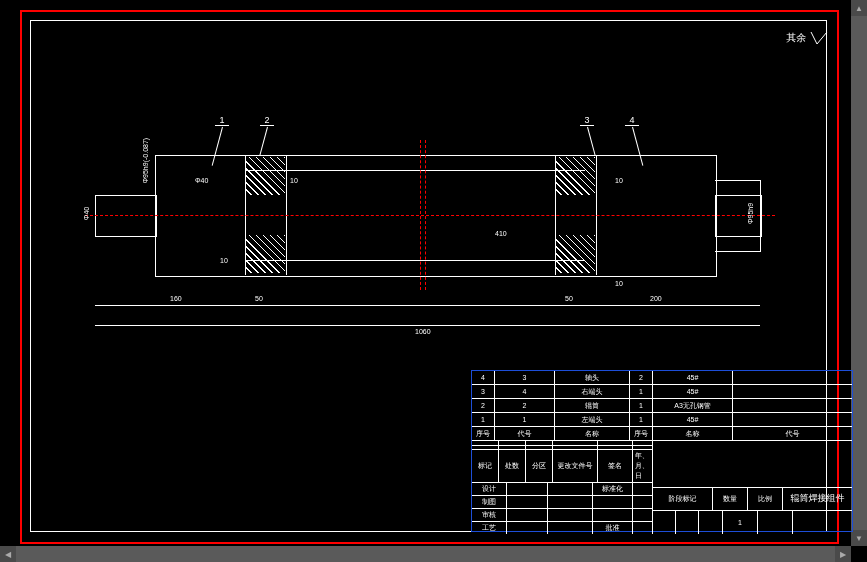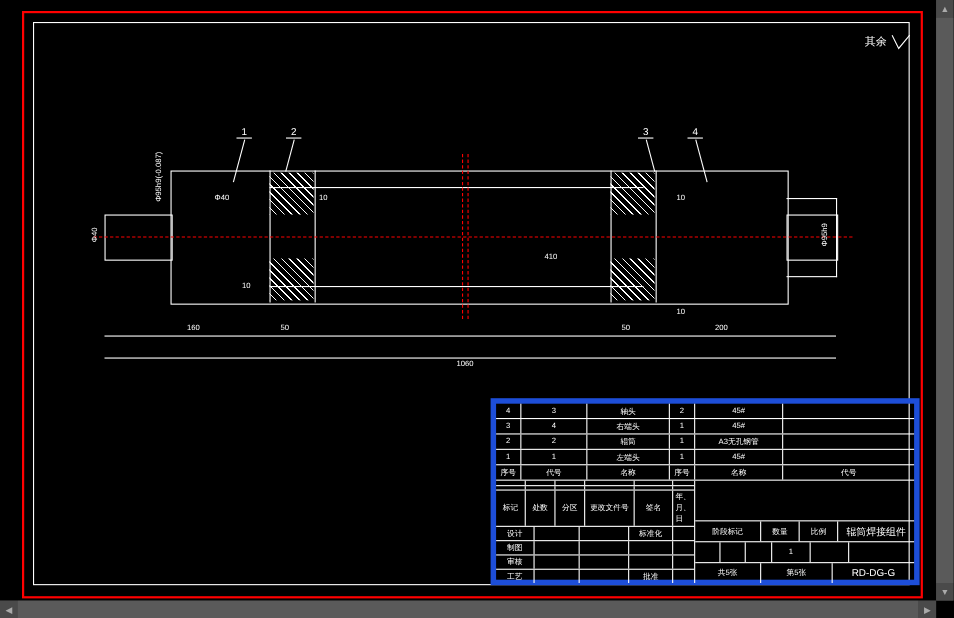--- a/index.html
+++ b/index.html
@@ -14,21 +14,21 @@
 .marker{position:absolute;right:38px;top:30px;color:#fff;font-size:10px}
 .marker svg{vertical-align:middle}
 .drawing{position:absolute;left:95px;top:85px;width:665px;height:270px}
 .callout{position:absolute;font-size:9px;color:#fff;text-align:center}
 .callout .num{border-bottom:1px solid #fff;width:14px;display:inline-block}
 .outline{position:absolute;border:1px solid #fff}
 .centerline-v{position:absolute;width:0;border-left:1px dashed #f00}
 .centerline-h{position:absolute;height:0;border-top:1px dashed #f00}
 .hatch{position:absolute;background:repeating-linear-gradient(45deg,transparent,transparent 4px,#fff 4px,#fff 5px)}
 .dim{position:absolute;color:#fff;font-size:7px}
-.titleblock{position:absolute;right:31px;bottom:30px;width:380px;height:160px;border:5px solid #1d4ed8;font-size:7px;color:#fff}
+.titleblock{position:absolute;right:14px;bottom:30px;width:380px;height:160px;border:1px solid #1d4ed8;font-size:7px;color:#fff}
 .tb-row{display:flex;border-bottom:1px solid #fff;height:13px}
 .tb-cell{border-right:1px solid #fff;padding:1px 2px;display:flex;align-items:center;justify-content:center;overflow:hidden}
 .tb-lower{display:flex;height:93px}
 .tb-left{width:180px;border-right:1px solid #fff;display:flex;flex-direction:column}
 .tb-right{flex:1;display:flex;flex-direction:column}
 .tb-lrow{display:flex;flex:1;border-bottom:1px solid #fff}
 .tb-lrow:last-child{border-bottom:none}
 .no-rb{border-right:none}
 .weld{position:absolute;font-size:7px;color:#fff}
 </style>
@@ -217,22 +217,17 @@
           <div class="tb-cell no-rb" style="flex:1;font-size:9px">辊筒焊接组件</div>
         </div>
         <div class="tb-lrow">
           <div class="tb-cell" style="width:18px"></div>
           <div class="tb-cell" style="width:18px"></div>
           <div class="tb-cell" style="width:19px"></div>
           <div class="tb-cell" style="width:30px">1</div>
           <div class="tb-cell" style="width:30px"></div>
           <div class="tb-cell no-rb" style="flex:1"></div>
         </div>
-        <div class="tb-lrow">
-          <div class="tb-cell" style="width:55px">共5张</div>
-          <div class="tb-cell" style="width:60px">第5张</div>
-          <div class="tb-cell no-rb" style="flex:1;font-size:9px">RD-DG-G</div>
-        </div>
       </div>
     </div>
   </div>
 
 </div>
 
 </body></html>

